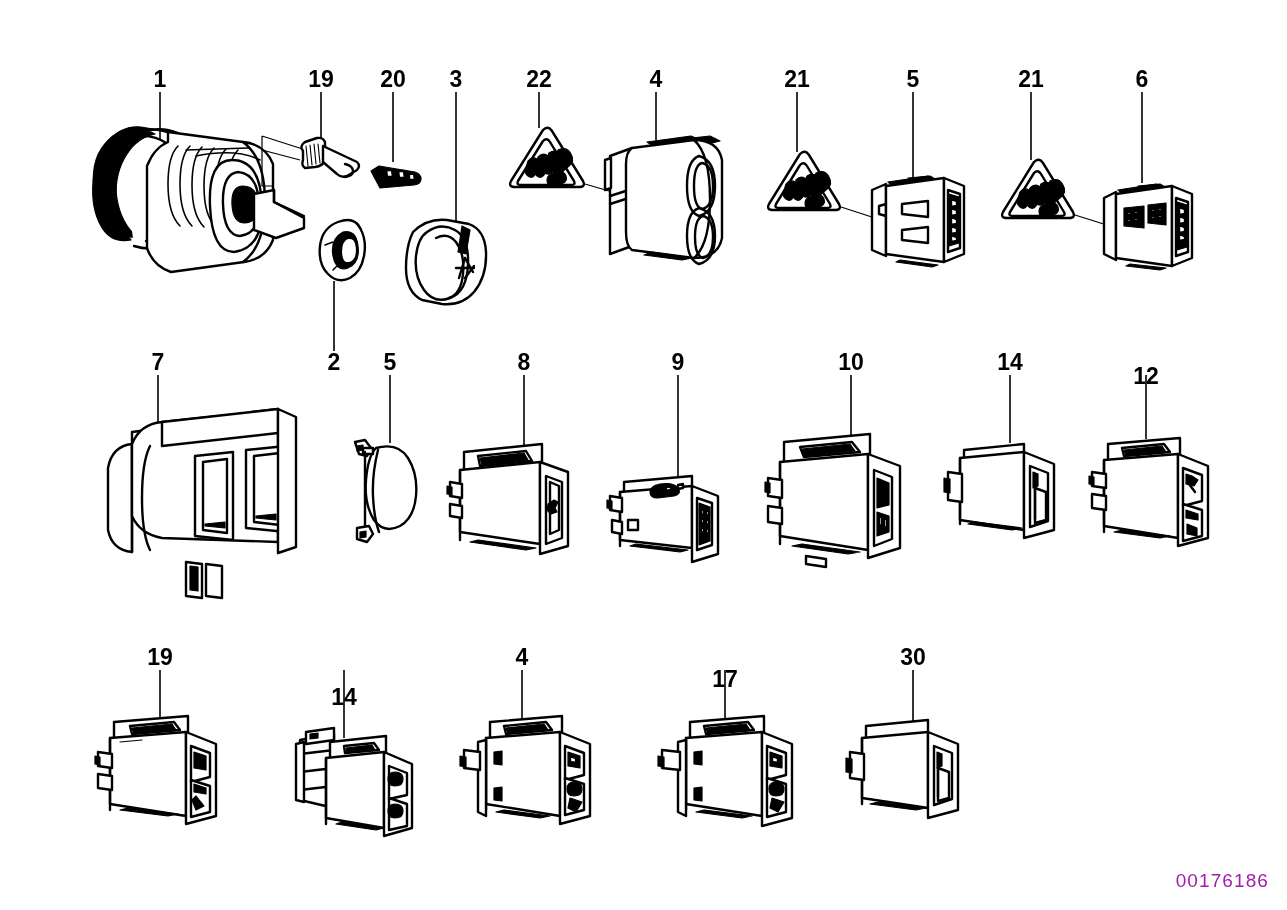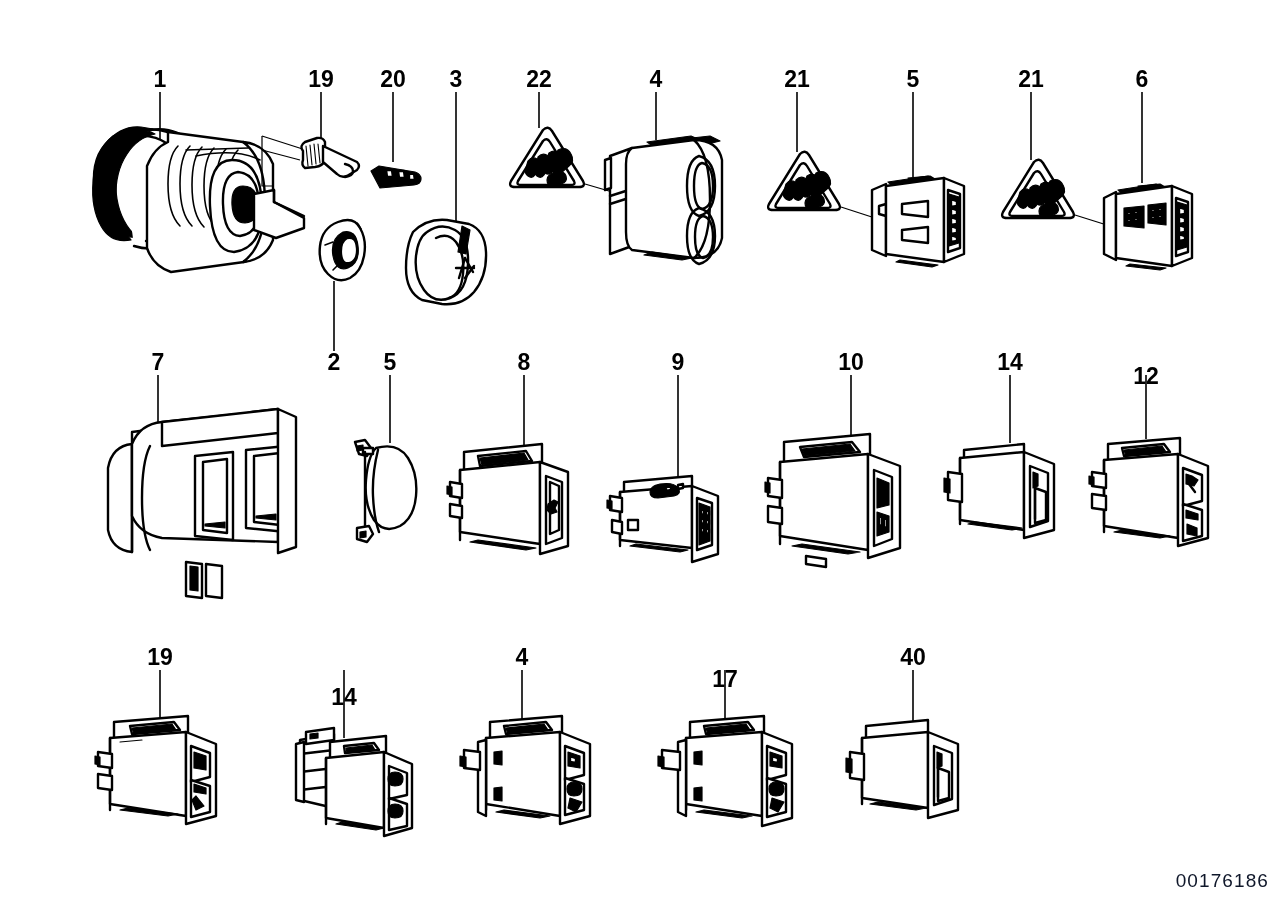--- a/index.html
+++ b/index.html
@@ -41,21 +41,21 @@
     white-space: nowrap;
     user-select: none;
   }
   .ref-number {
     position: absolute;
     right: 18px;
     bottom: 18px;
     font-family: "Liberation Sans", sans-serif;
     font-size: 19px;
     letter-spacing: 1.1px;
-    color: #0f172a;
+    color: #a21caf;
     white-space: nowrap;
   }
 </style>
 </head>
 <body>
 
 <div id="diagram-root">
 
   <svg class="sheet" viewBox="0 0 1287 910" xmlns="http://www.w3.org/2000/svg">
     <defs>
@@ -560,18 +560,18 @@
       <div class="callout-label" style="left: 390px; top: 351px;">5</div>
       <div class="callout-label" style="left: 524px; top: 351px;">8</div>
       <div class="callout-label" style="left: 678px; top: 351px;">9</div>
       <div class="callout-label" style="left: 851px; top: 351px;">10</div>
       <div class="callout-label" style="left: 1010px; top: 351px;">14</div>
       <div class="callout-label" style="left: 1146px; top: 351px; margin-top: 14px;">12</div>
       <div class="callout-label" style="left: 160px; top: 646px;">19</div>
       <div class="callout-label" style="left: 344px; top: 646px; margin-top: 40px;">14</div>
       <div class="callout-label" style="left: 522px; top: 646px;">4</div>
       <div class="callout-label" style="left: 725px; top: 668px;">17</div>
-      <div class="callout-label" style="left: 913px; top: 646px;">40</div>
+      <div class="callout-label" style="left: 913px; top: 646px;">30</div>
     </div>
 
   <div class="ref-number">00176186</div>
 
 </div>
 
 </body></html>

